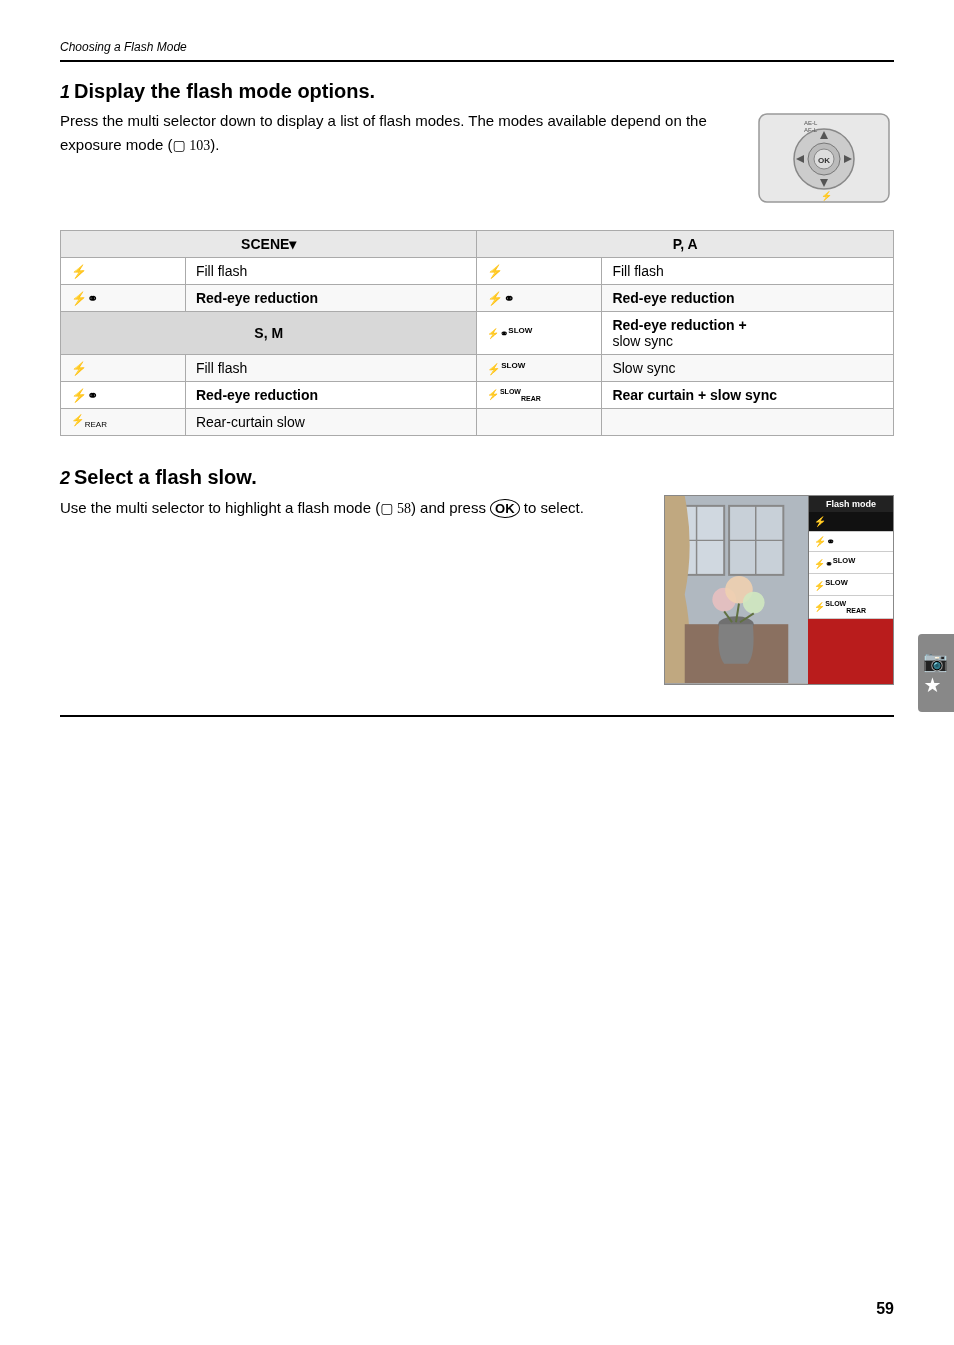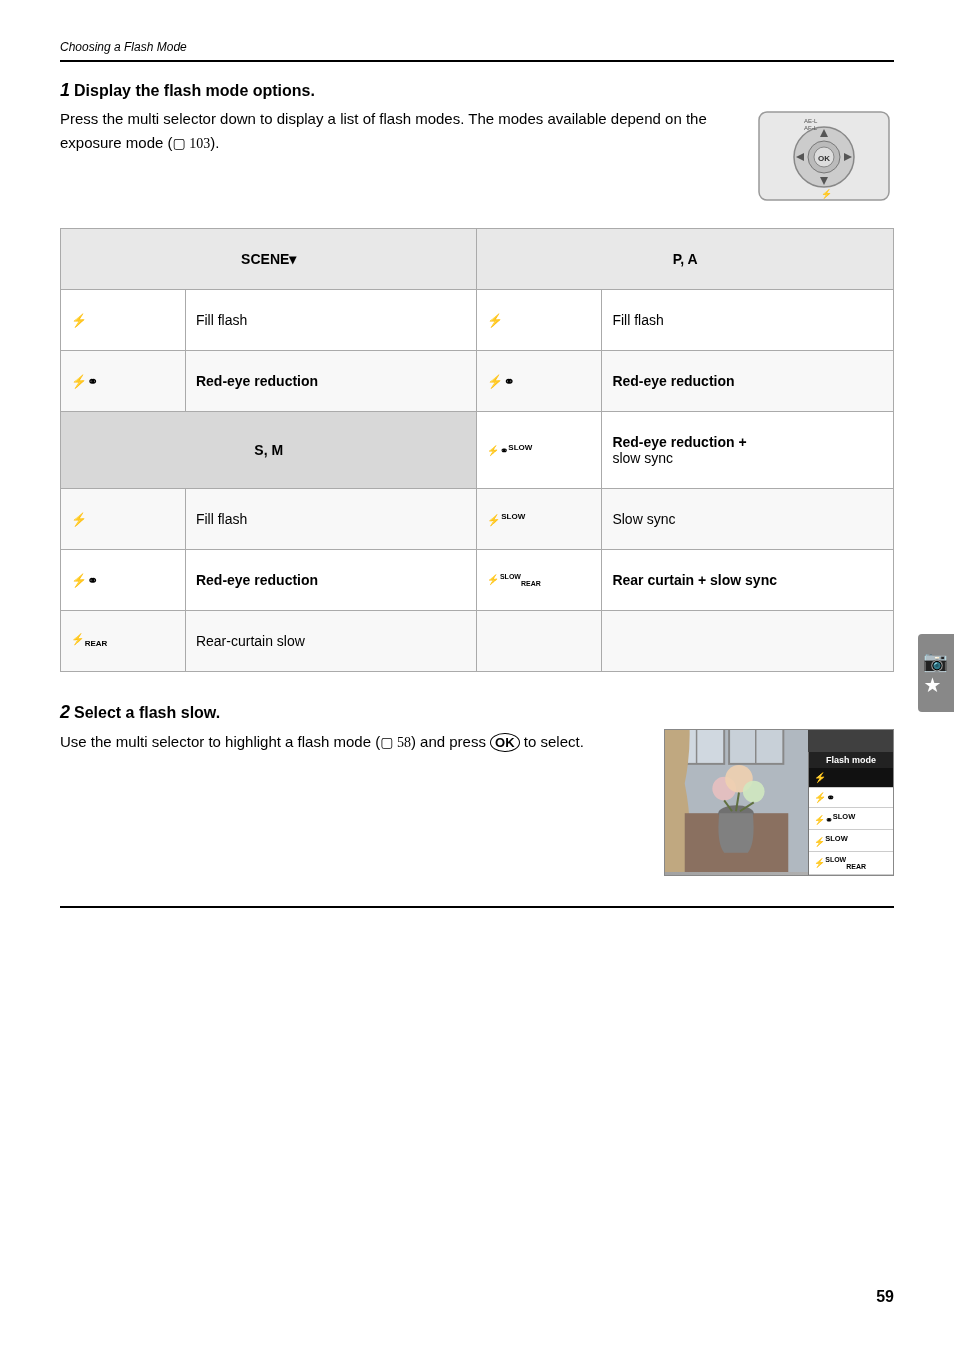--- a/index.html
+++ b/index.html
@@ -39,21 +39,21 @@
     }
 
     .step-number {
       font-weight: bold;
       font-size: 18px;
       font-style: italic;
     }
 
     .step-title {
       font-weight: bold;
-      font-size: 16px;
+      font-size: 20px;
       text-align: center;
     }
 
     .step-body {
       display: flex;
       gap: 20px;
       align-items: flex-start;
     }
 
     .step-text {
@@ -74,21 +74,21 @@
     }
 
     .bottom-divider {
       border: none;
       border-top: 2px solid #000;
       margin-top: 30px;
     }
 
     .page-number {
       position: absolute;
-      bottom: 39px;
+      bottom: 27px;
       right: 60px;
       font-size: 16px;
       font-weight: bold;
     }
 
     
     .side-tab {
       position: absolute;
       right: 0;
       top: 50%;
@@ -109,21 +109,21 @@
 
     .full-table {
       width: 100%;
       border-collapse: collapse;
       margin-top: 18px;
       font-size: 14px;
     }
 
     .full-table td, .full-table th {
       border: 1px solid #aaa;
-      padding: 22px 10px;
+      padding: 5px 10px;
       vertical-align: middle;
     }
 
     .full-table th {
       background: #e8e8e8;
       text-align: center;
       font-weight: bold;
     }
 
     .full-table tr:nth-child(even) td {
@@ -136,26 +136,26 @@
       white-space: nowrap;
     }
 
     .section-header-row th {
       background: #d8d8d8;
     }
 
     
     .fm-diagram {
       width: 230px;
-      height: 147px;
+      height: 190px;
       border: 1px solid #888;
       overflow: hidden;
-      background: #404040;
-      display: flex;
-      align-items: flex-end;
+      background: #b91c1c;
+      display: flex;
+      align-items: flex-start;
     }
 
     .fm-photo-area {
       flex: 1;
       background: linear-gradient(160deg, #c0c0c0, #909090, #b0b0b0);
       position: relative;
     }
 
     .fm-menu-panel {
       width: 85px;
@@ -264,21 +264,21 @@
         <td class="icon-cell" style="font-size:11px;font-weight:bold;">⚡<sup style="font-size:8px;">SLOW</sup></td>
         <td>Slow sync</td>
       </tr>
       <tr>
         <td class="icon-cell">⚡⚭</td>
         <td><strong>Red-eye reduction</strong></td>
         <td class="icon-cell" style="font-size:10px;font-weight:bold;">⚡<sup style="font-size:7px;">SLOW</sup><sub style="font-size:7px;">REAR</sub></td>
         <td><strong>Rear curtain + slow sync</strong></td>
       </tr>
       <tr>
-        <td class="icon-cell" style="font-size:11px;font-weight:bold;margin-top:40px;">⚡<sub style="font-size:8px;">REAR</sub></td>
+        <td class="icon-cell" style="font-size:11px;font-weight:normal;margin-top:40px;">⚡<sub style="font-size:8px;">REAR</sub></td>
         <td>Rear-curtain slow</td>
         <td></td>
         <td></td>
       </tr>
     </tbody>
   </table>
 </div>
 
 <div class="section" style="margin-top:24px;">
   <div class="step-header">

